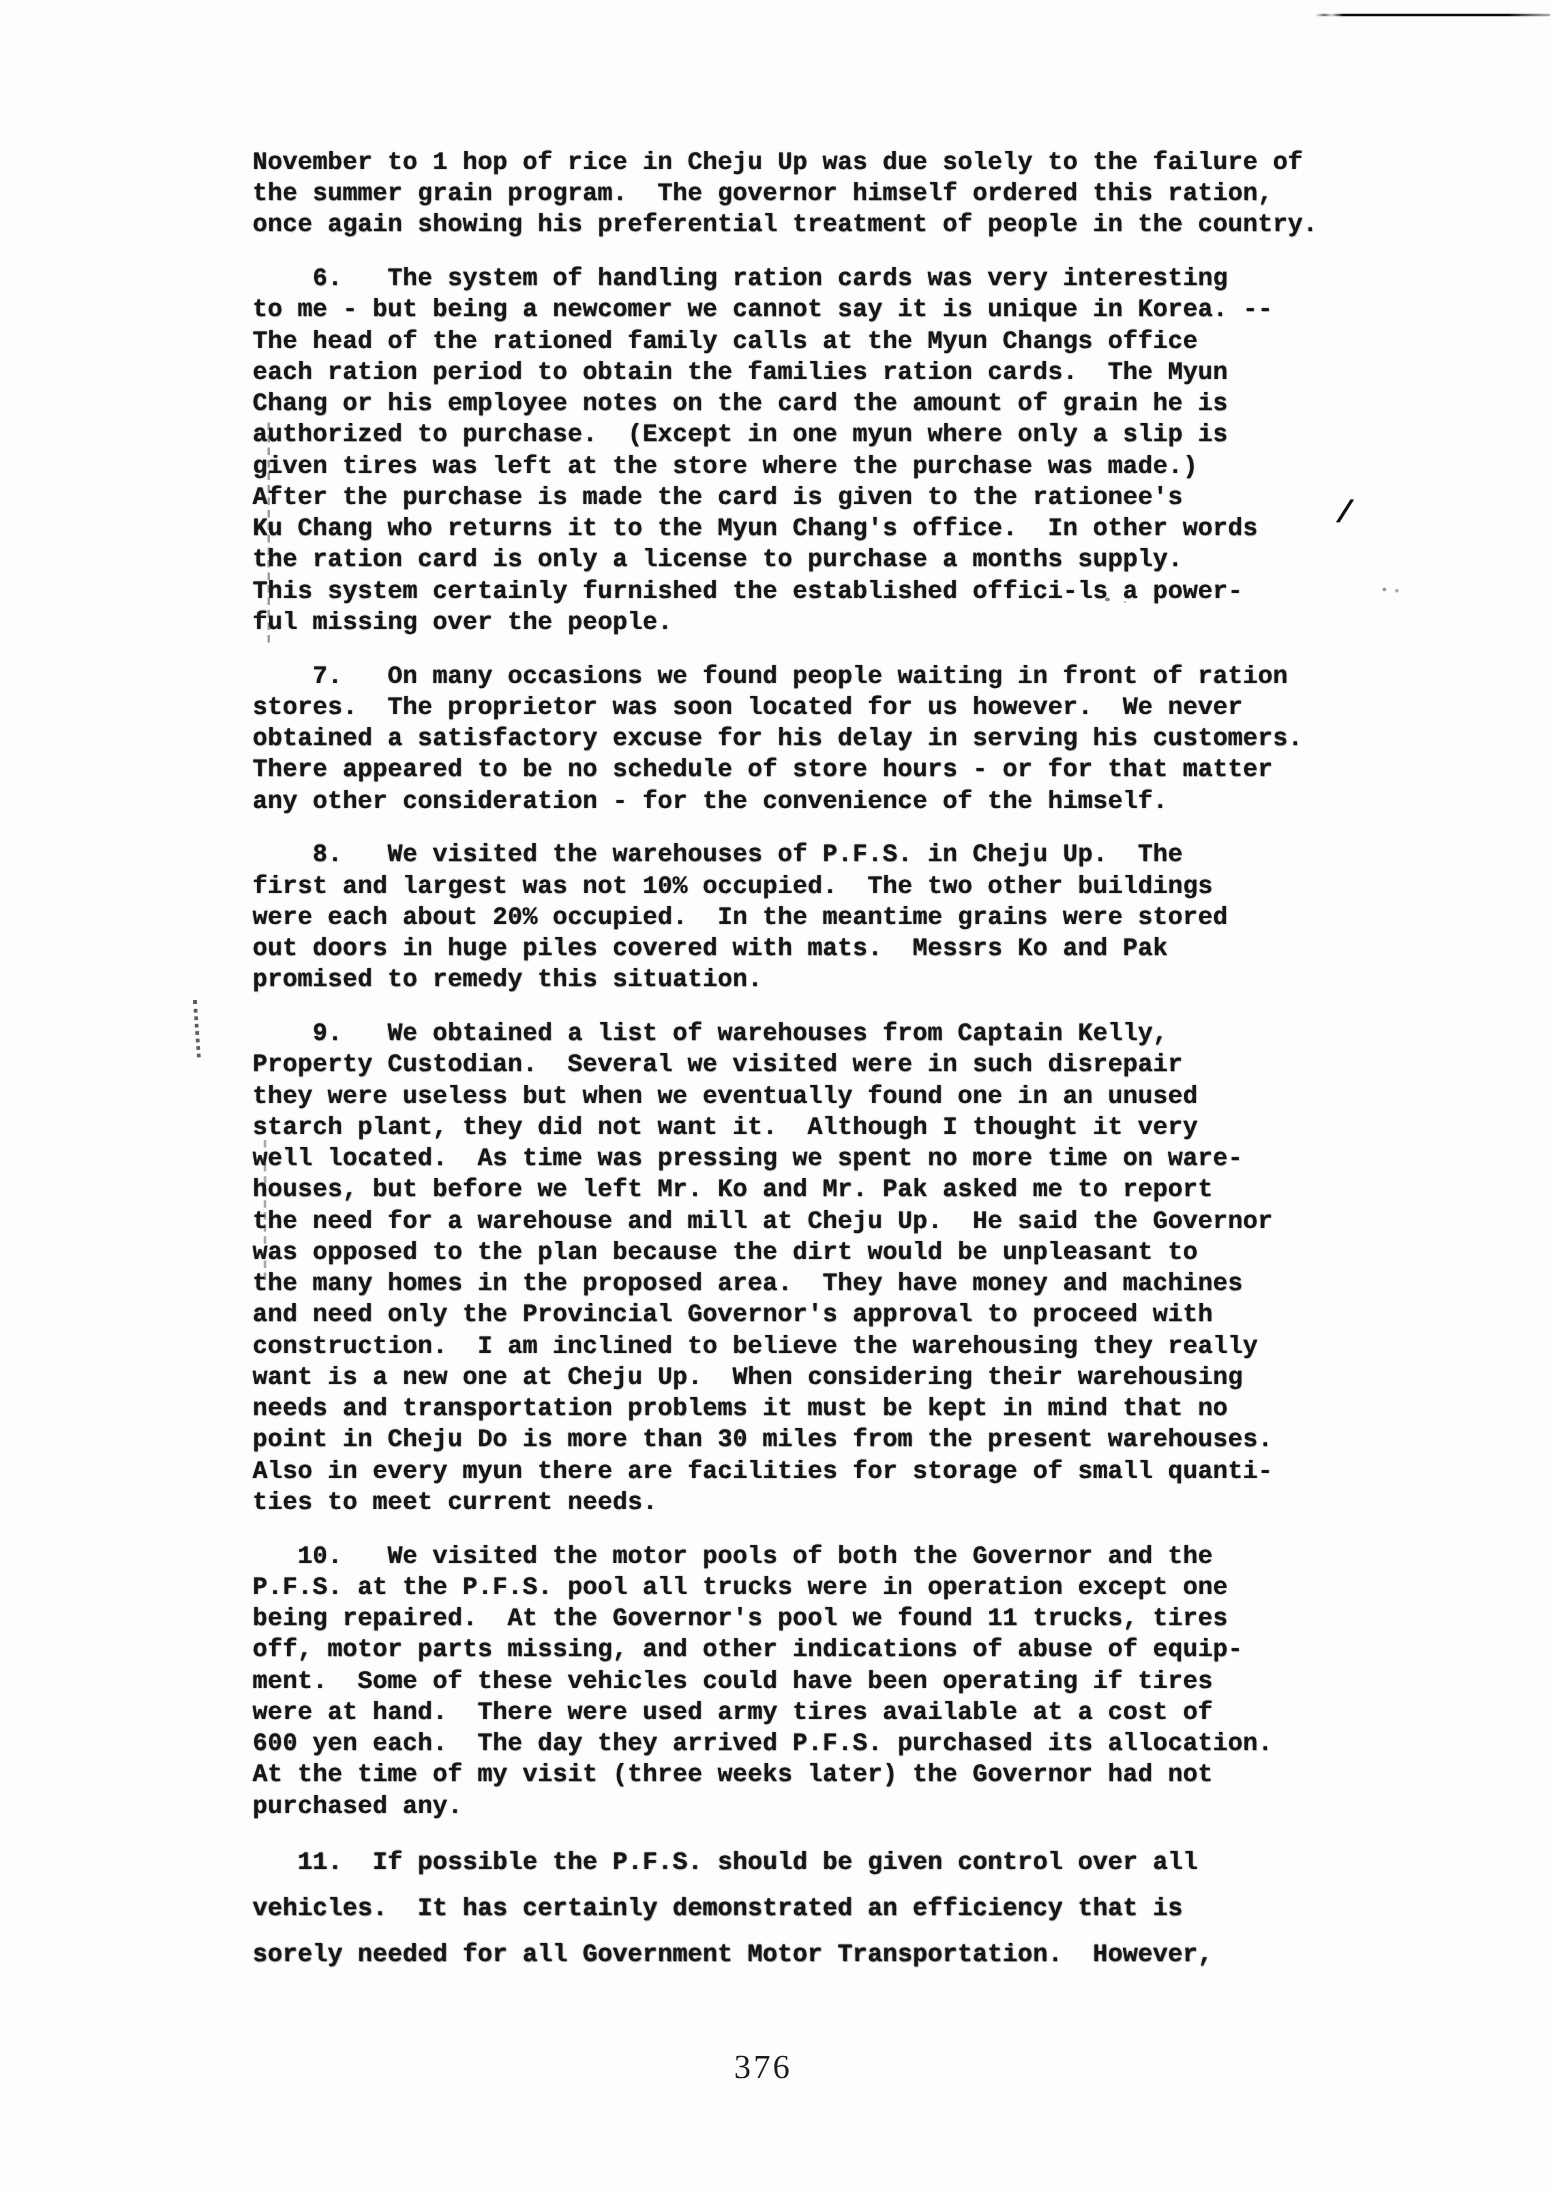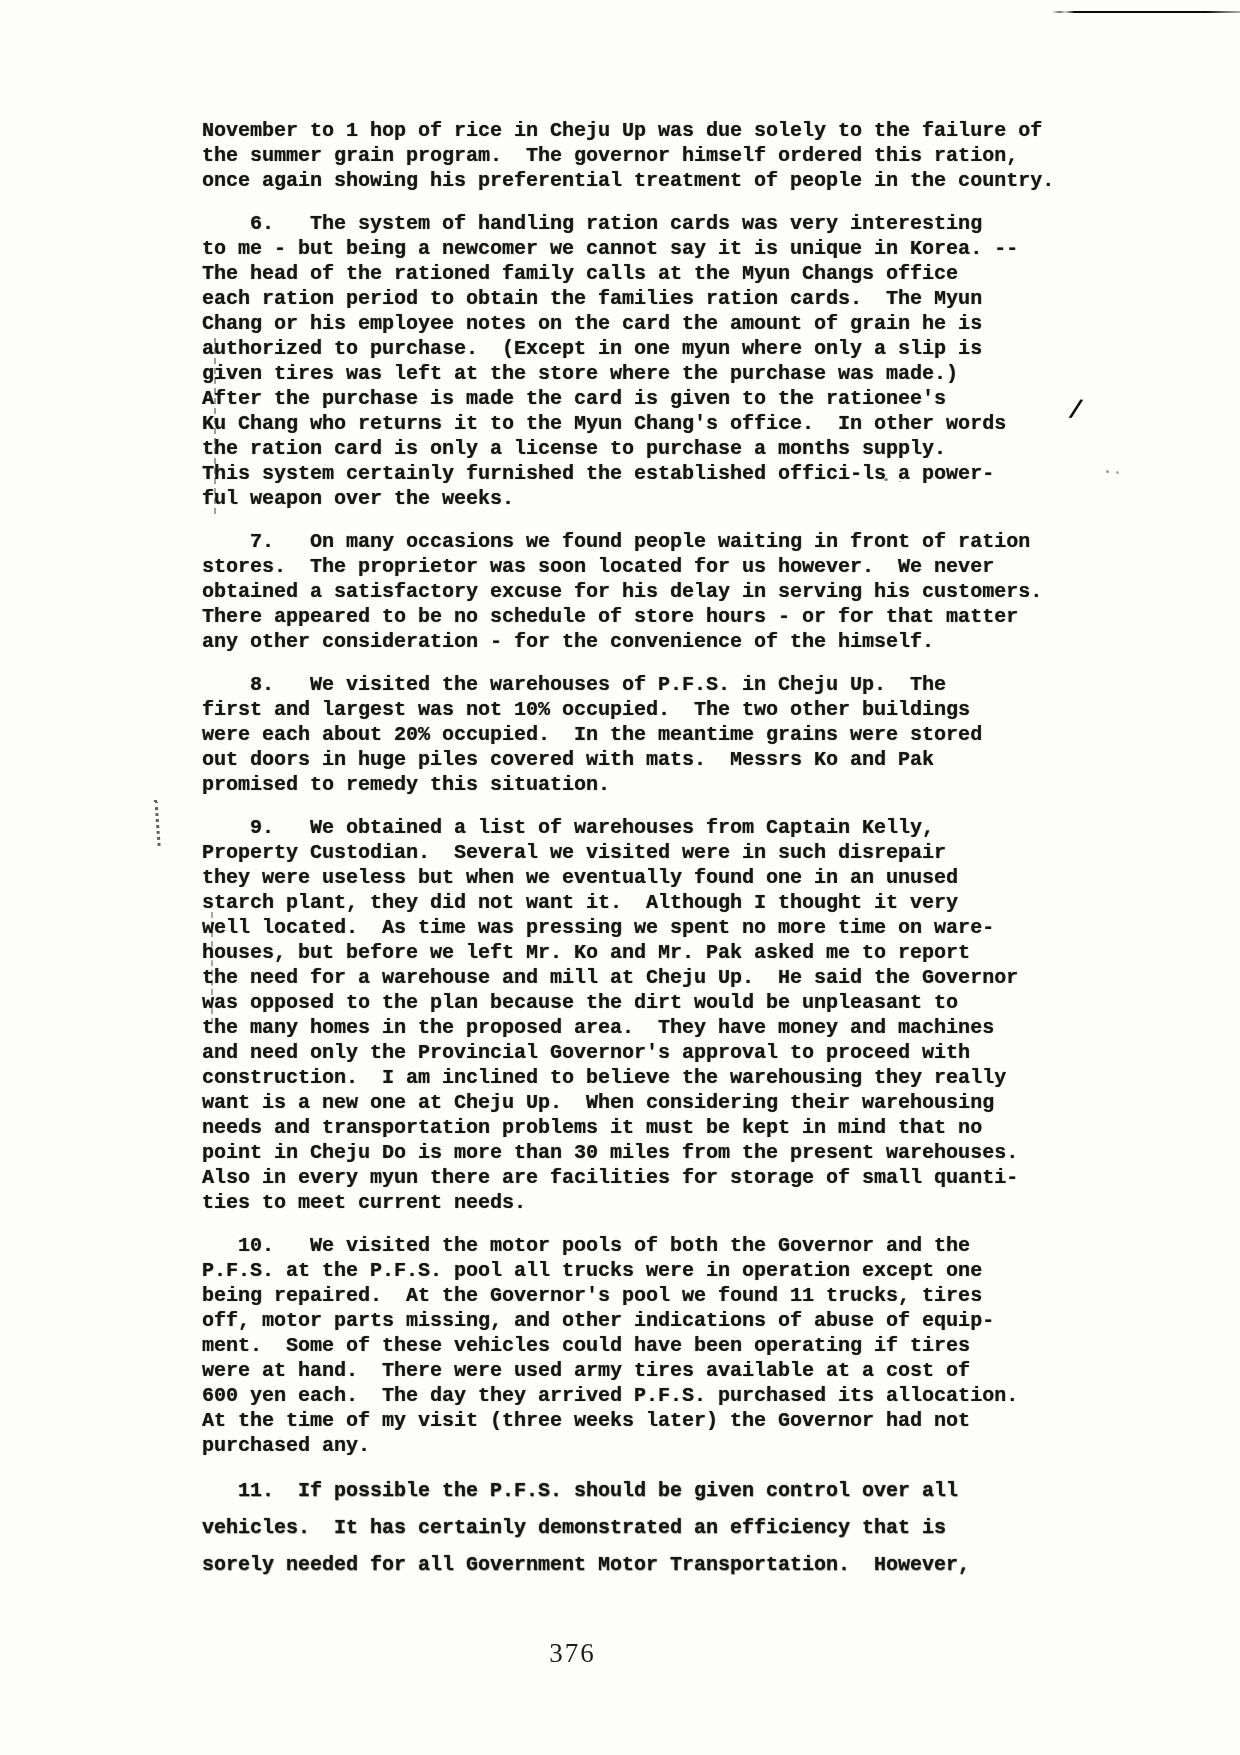--- a/index.html
+++ b/index.html
@@ -38,20 +38,21 @@
   .page-number {
     position: absolute;
     top: 1638px;
     left: 0;
     width: 1145px;
     text-align: center;
     font-family: "Liberation Serif", "DejaVu Serif", serif;
     font-size: 27px;
     color: #1d1d1d;
     letter-spacing: 2px;
+    padding-left: 38px;
   }
   
   .artifact { position: absolute; pointer-events: none; }
   .topline {
     top: 11px; left: 1052px; width: 188px; height: 2px;
     background: linear-gradient(to right, rgba(0,0,0,0) 0%, rgba(0,0,0,0.55) 4%, rgba(0,0,0,0.15) 7%, #0a0a0a 12%, #0a0a0a 82%, rgba(60,60,60,0.75) 92%, rgba(120,120,120,0.6) 100%);
   }
   .slash-mark {
     top: 396px; left: 1068px;
     font-size: 26px; font-weight: 700; color: #111;
@@ -97,21 +98,21 @@
         <span class="line">to me - but being a newcomer we cannot say it is unique in Korea. --</span>
         <span class="line">The head of the rationed family calls at the Myun Changs office</span>
         <span class="line">each ration period to obtain the families ration cards.  The Myun</span>
         <span class="line">Chang or his employee notes on the card the amount of grain he is</span>
         <span class="line">authorized to purchase.  (Except in one myun where only a slip is</span>
         <span class="line">given tires was left at the store where the purchase was made.)</span>
         <span class="line">After the purchase is made the card is given to the rationee's</span>
         <span class="line">Ku Chang who returns it to the Myun Chang's office.  In other words</span>
         <span class="line">the ration card is only a license to purchase a months supply.</span>
         <span class="line">This system certainly furnished the established offici-ls a power-</span>
-        <span class="line">ful weapon over the weeks.</span>
+        <span class="line">ful missing over the people.</span>
       </p>
       <p class="para">
         <span class="line">    7.   On many occasions we found people waiting in front of ration</span>
         <span class="line">stores.  The proprietor was soon located for us however.  We never</span>
         <span class="line">obtained a satisfactory excuse for his delay in serving his customers.</span>
         <span class="line">There appeared to be no schedule of store hours - or for that matter</span>
         <span class="line">any other consideration - for the convenience of the himself.</span>
       </p>
       <p class="para">
         <span class="line">    8.   We visited the warehouses of P.F.S. in Cheju Up.  The</span>

